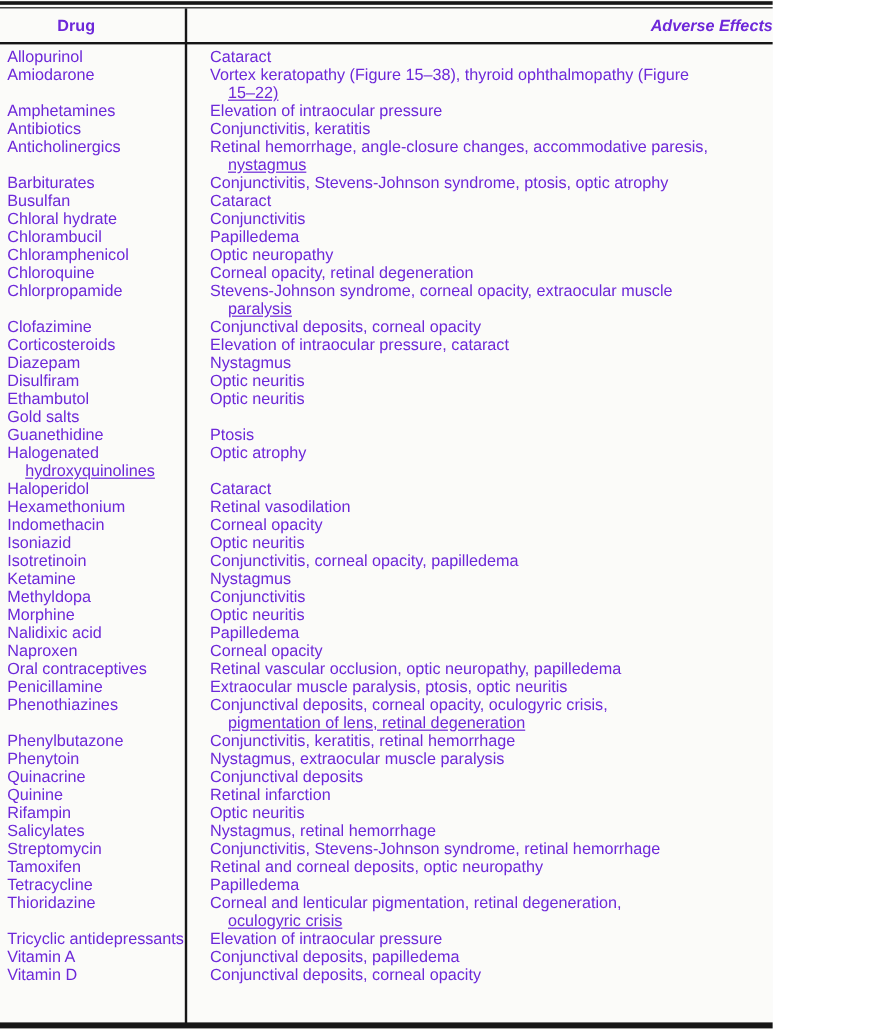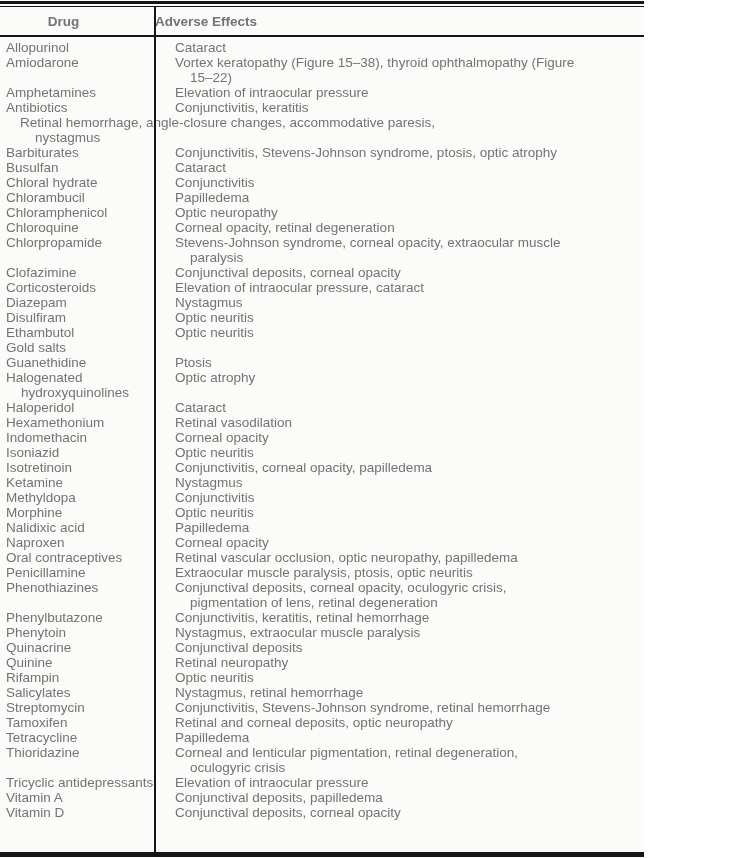--- a/index.html
+++ b/index.html
@@ -2,21 +2,21 @@
 <html><head>
 <meta charset="utf-8">
 <style>
   html, body { margin: 0; padding: 0; background: #ffffff; }
   .sheet {
     position: relative;
     width: 644px;
     height: 858px;
     background: #fbfbf9;
     font-family: "Liberation Sans", sans-serif;
-    color: #737373;
+    color: #6d28d9;
     overflow: hidden;
     box-sizing: border-box;
   }
   .rule { width: 100%; }
   .rule-top-thick { margin-top: 1px; height: 3px; background: #161616; }
   .rule-top-thin  { margin-top: 2px; height: 1px; background: #161616; }
   .header-row {
     display: flex;
     align-items: center;
     height: 28px;
@@ -24,41 +24,41 @@
     font-weight: bold;
     font-size: 13.5px;
   }
   .hcell-drug {
     width: 155px;
     flex: none;
     text-align: center;
     box-sizing: border-box;
     padding-right: 28px;
   }
-  .hcell-effects { flex: 1; text-align: left; }
+  .hcell-effects { flex: 1; text-align: right; font-style: italic; }
   .tbody {
     padding-top: 3px;
     font-size: 13.5px;
     line-height: 15px;
   }
   .row { display: flex; }
   .cell-drug {
     width: 155px;
     flex: none;
     box-sizing: border-box;
     padding-left: 6px;
   }
   .cell-effects {
     flex: 1;
     box-sizing: border-box;
     padding-left: 20px;
     min-width: 0;
   }
   .line { white-space: nowrap; }
-  .line.wrap { padding-left: 15px; }
+  .line.wrap { padding-left: 15px; text-decoration: underline; }
   .v-divider {
     position: absolute;
     left: 154px;
     top: 7px;
     bottom: 2px;
     width: 2px;
     background: #161616;
   }
   .rule-bottom {
     position: absolute;
@@ -109,20 +109,23 @@
       </div>
       <div class="row">
         <div class="cell-drug">
           <div class="line">Antibiotics</div>
         </div>
         <div class="cell-effects">
           <div class="line">Conjunctivitis, keratitis</div>
         </div>
       </div>
       <div class="row">
+        <div class="cell-drug">
+          <div class="line">Anticholinergics</div>
+        </div>
         <div class="cell-effects">
           <div class="line">Retinal hemorrhage, angle-closure changes, accommodative paresis,</div>
           <div class="line wrap">nystagmus</div>
         </div>
       </div>
       <div class="row">
         <div class="cell-drug">
           <div class="line">Barbiturates</div>
         </div>
         <div class="cell-effects">
@@ -367,21 +370,21 @@
         </div>
         <div class="cell-effects">
           <div class="line">Conjunctival deposits</div>
         </div>
       </div>
       <div class="row">
         <div class="cell-drug">
           <div class="line">Quinine</div>
         </div>
         <div class="cell-effects">
-          <div class="line">Retinal neuropathy</div>
+          <div class="line">Retinal infarction</div>
         </div>
       </div>
       <div class="row">
         <div class="cell-drug">
           <div class="line">Rifampin</div>
         </div>
         <div class="cell-effects">
           <div class="line">Optic neuritis</div>
         </div>
       </div>

